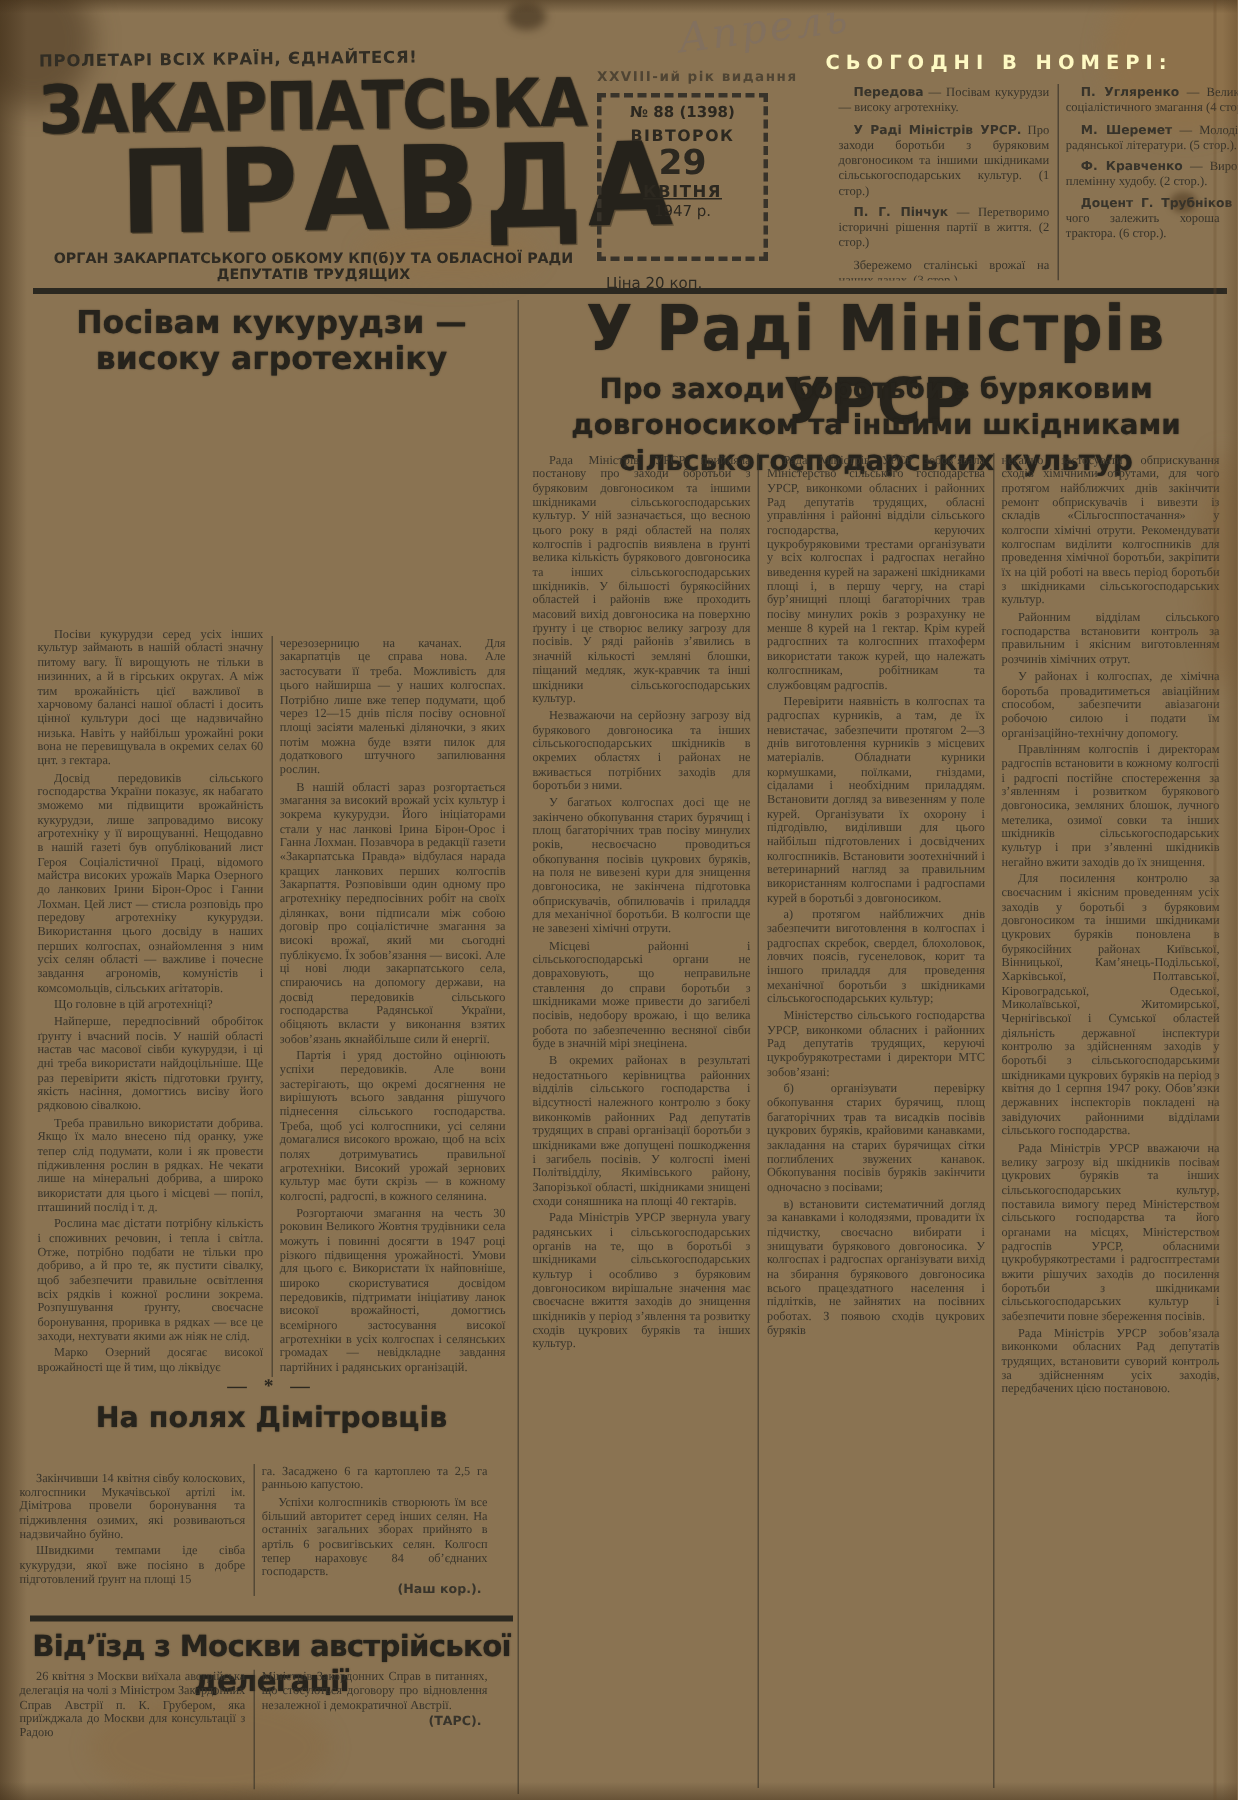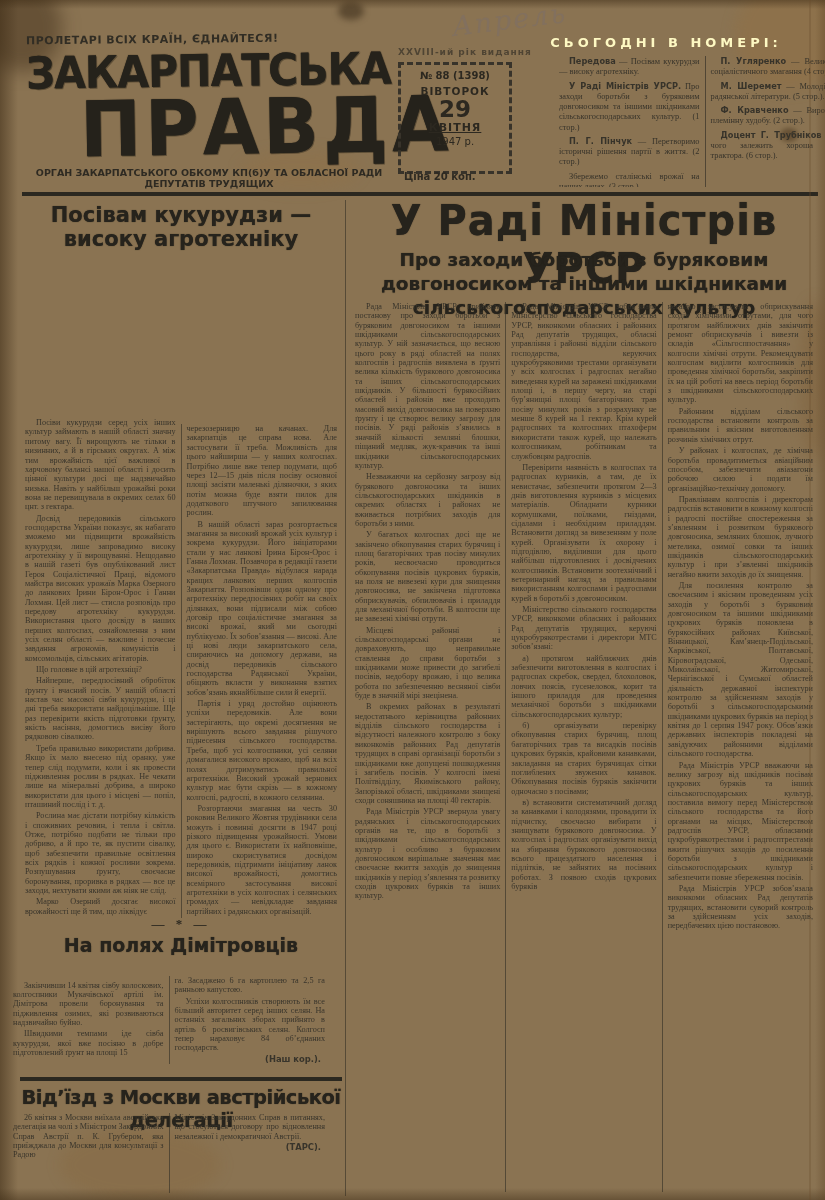--- a/index.html
+++ b/index.html
@@ -47,21 +47,21 @@
 
   .edition-year{position:absolute;left:398px;top:47px;font-size:9px;font-weight:bold;color:rgba(64,56,44,0.8);
     font-family:"DejaVu Sans","Liberation Sans",sans-serif;letter-spacing:1px;}
   .issue-box{position:absolute;left:398px;top:62px;width:102px;height:96px;border:3px dashed #38332a;
     text-align:center;padding:5px 3px;font-family:"DejaVu Sans","Liberation Sans",sans-serif;color:#2c2820;}
   .issue-no{font-size:10px;font-weight:bold;}
   .issue-weekday{font-size:10.5px;font-weight:bold;margin-top:4px;letter-spacing:1px;}
   .issue-day{font-size:23px;font-weight:900;line-height:1.05;}
   .issue-month{font-size:11px;font-weight:bold;letter-spacing:1px;text-decoration:underline;}
   .issue-year{font-size:10px;margin-top:2px;}
-  .price{position:absolute;left:404px;top:171px;font-size:10px;font-weight:bold;color:#2e2a22;
+  .price{position:absolute;left:404px;top:184px;font-size:10px;font-weight:normal;color:#2e2a22;
     font-family:"DejaVu Sans","Liberation Sans",sans-serif;}
 
   .today-title{position:absolute;left:516px;top:35px;width:300px;text-align:center;font-size:13px;font-weight:bold;
     letter-spacing:4px;font-family:"DejaVu Sans","Liberation Sans",sans-serif;color:#fef9c3;}
   .today-box{position:absolute;left:516px;top:56px;width:302px;height:131px;display:flex;overflow:hidden;margin-left:38px;}
   .today-col{flex:1;padding:0 5px;font-size:8.4px;line-height:1.22;text-align:justify;overflow:hidden;}
   .today-col + .today-col{border-left:1px solid rgba(55,50,40,0.7);}
   .toc-item{margin-bottom:3px;text-indent:10px;}
   .toc-item b{font-family:"DejaVu Sans","Liberation Sans",sans-serif;font-size:8.2px;}
 
@@ -211,22 +211,22 @@
           <p>У багатьох колгоспах досі ще не закінчено обкопування старих бурячищ і площ багаторічних трав посіву минулих років, несвоєчасно проводиться обкопування посівів цукрових буряків, на поля не вивезені кури для знищення довгоносика, не закінчена підготовка обприскувачів, обпилювачів і приладдя для механічної боротьби. В колгоспи ще не завезені хімічні отрути.</p>
           <p>Місцеві районні і сільськогосподарські органи не довраховують, що неправильне ставлення до справи боротьби з шкідниками може привести до загибелі посівів, недобору врожаю, і що велика робота по забезпеченню весняної сівби буде в значній мірі знецінена.</p>
           <p>В окремих районах в результаті недостатнього керівництва районних відділів сільського господарства і відсутності належного контролю з боку виконкомів районних Рад депутатів трудящих в справі організації боротьби з шкідниками вже допущені пошкодження і загибель посівів. У колгоспі імені Політвідділу, Якимівського району, Запорізької області, шкідниками знищені сходи соняшника на площі 40 гектарів.</p>
           <p>Рада Міністрів УРСР звернула увагу радянських і сільськогосподарських органів на те, що в боротьбі з шкідниками сільськогосподарських культур і особливо з буряковим довгоносиком вирішальне значення має своєчасне вжиття заходів до знищення шкідників у період з’явлення та розвитку сходів цукрових буряків та інших культур.</p>
         </div>
     </div>
     <div class="ncol">
       <div>
           <p>Рада Міністрів УРСР зобов’язала Міністерство сільського господарства УРСР, виконкоми обласних і районних Рад депутатів трудящих, обласні управління і районні відділи сільського господарства, керуючих цукробуряковими трестами організувати у всіх колгоспах і радгоспах негайно виведення курей на заражені шкідниками площі і, в першу чергу, на старі бур’янищні площі багаторічних трав посіву минулих років з розрахунку не менше 8 курей на 1 гектар. Крім курей радгоспних та колгоспних птахоферм використати також курей, що належать колгоспникам, робітникам та службовцям радгоспів.</p>
           <p>Перевірити наявність в колгоспах та радгоспах курників, а там, де їх невистачає, забезпечити протягом 2—3 днів виготовлення курників з місцевих матеріалів. Обладнати курники кормушками, поїлками, гніздами, сідалами і необхідним приладдям. Встановити догляд за вивезенням у поле курей. Організувати їх охорону і підгодівлю, виділивши для цього найбільш підготовлених і досвідчених колгоспників. Встановити зоотехнічний і ветеринарний нагляд за правильним використанням колгоспами і радгоспами курей в боротьбі з довгоносиком.</p>
+          <p>а) протягом найближчих днів забезпечити виготовлення в колгоспах і радгоспах скребок, свердел, блохоловок, ловчих поясів, гусенеловок, корит та іншого приладдя для проведення механічної боротьби з шкідниками сільськогосподарських культур;</p>
           <p>Міністерство сільського господарства УРСР, виконкоми обласних і районних Рад депутатів трудящих, керуючі цукробурякотрестами і директори МТС зобов’язані:</p>
-          <p>а) протягом найближчих днів забезпечити виготовлення в колгоспах і радгоспах скребок, свердел, блохоловок, ловчих поясів, гусенеловок, корит та іншого приладдя для проведення механічної боротьби з шкідниками сільськогосподарських культур;</p>
           <p>б) організувати перевірку обкопування старих бурячищ, площ багаторічних трав та висадків посівів цукрових буряків, крайовими канавками, закладання на старих бурячищах сітки поглиблених звужених канавок. Обкопування посівів буряків закінчити одночасно з посівами;</p>
           <p>в) встановити систематичний догляд за канавками і колодязями, провадити їх підчистку, своєчасно вибирати і знищувати бурякового довгоносика. У колгоспах і радгоспах організувати вихід на збирання бурякового довгоносика всього працездатного населення і підлітків, не зайнятих на посівних роботах. З появою сходів цукрових буряків</p>
         </div>
     </div>
     <div class="ncol cont">
       <div>
           <p>негайно застосувати обприскування сходів хімічними отрутами, для чого протягом найближчих днів закінчити ремонт обприскувачів і вивезти із складів «Сільгосппостачання» у колгоспи хімічні отрути. Рекомендувати колгоспам виділити колгоспників для проведення хімічної боротьби, закріпити їх на цій роботі на ввесь період боротьби з шкідниками сільськогосподарських культур.</p>
           <p>Районним відділам сільського господарства встановити контроль за правильним і якісним виготовленням розчинів хімічних отрут.</p>
           <p>У районах і колгоспах, де хімічна боротьба провадитиметься авіаційним способом, забезпечити авіазагони робочою силою і подати їм організаційно-технічну допомогу.</p>
           <p>Правлінням колгоспів і директорам радгоспів встановити в кожному колгоспі і радгоспі постійне спостереження за з’явленням і розвитком бурякового довгоносика, земляних блошок, лучного метелика, озимої совки та інших шкідників сільськогосподарських культур і при з’явленні шкідників негайно вжити заходів до їх знищення.</p>

